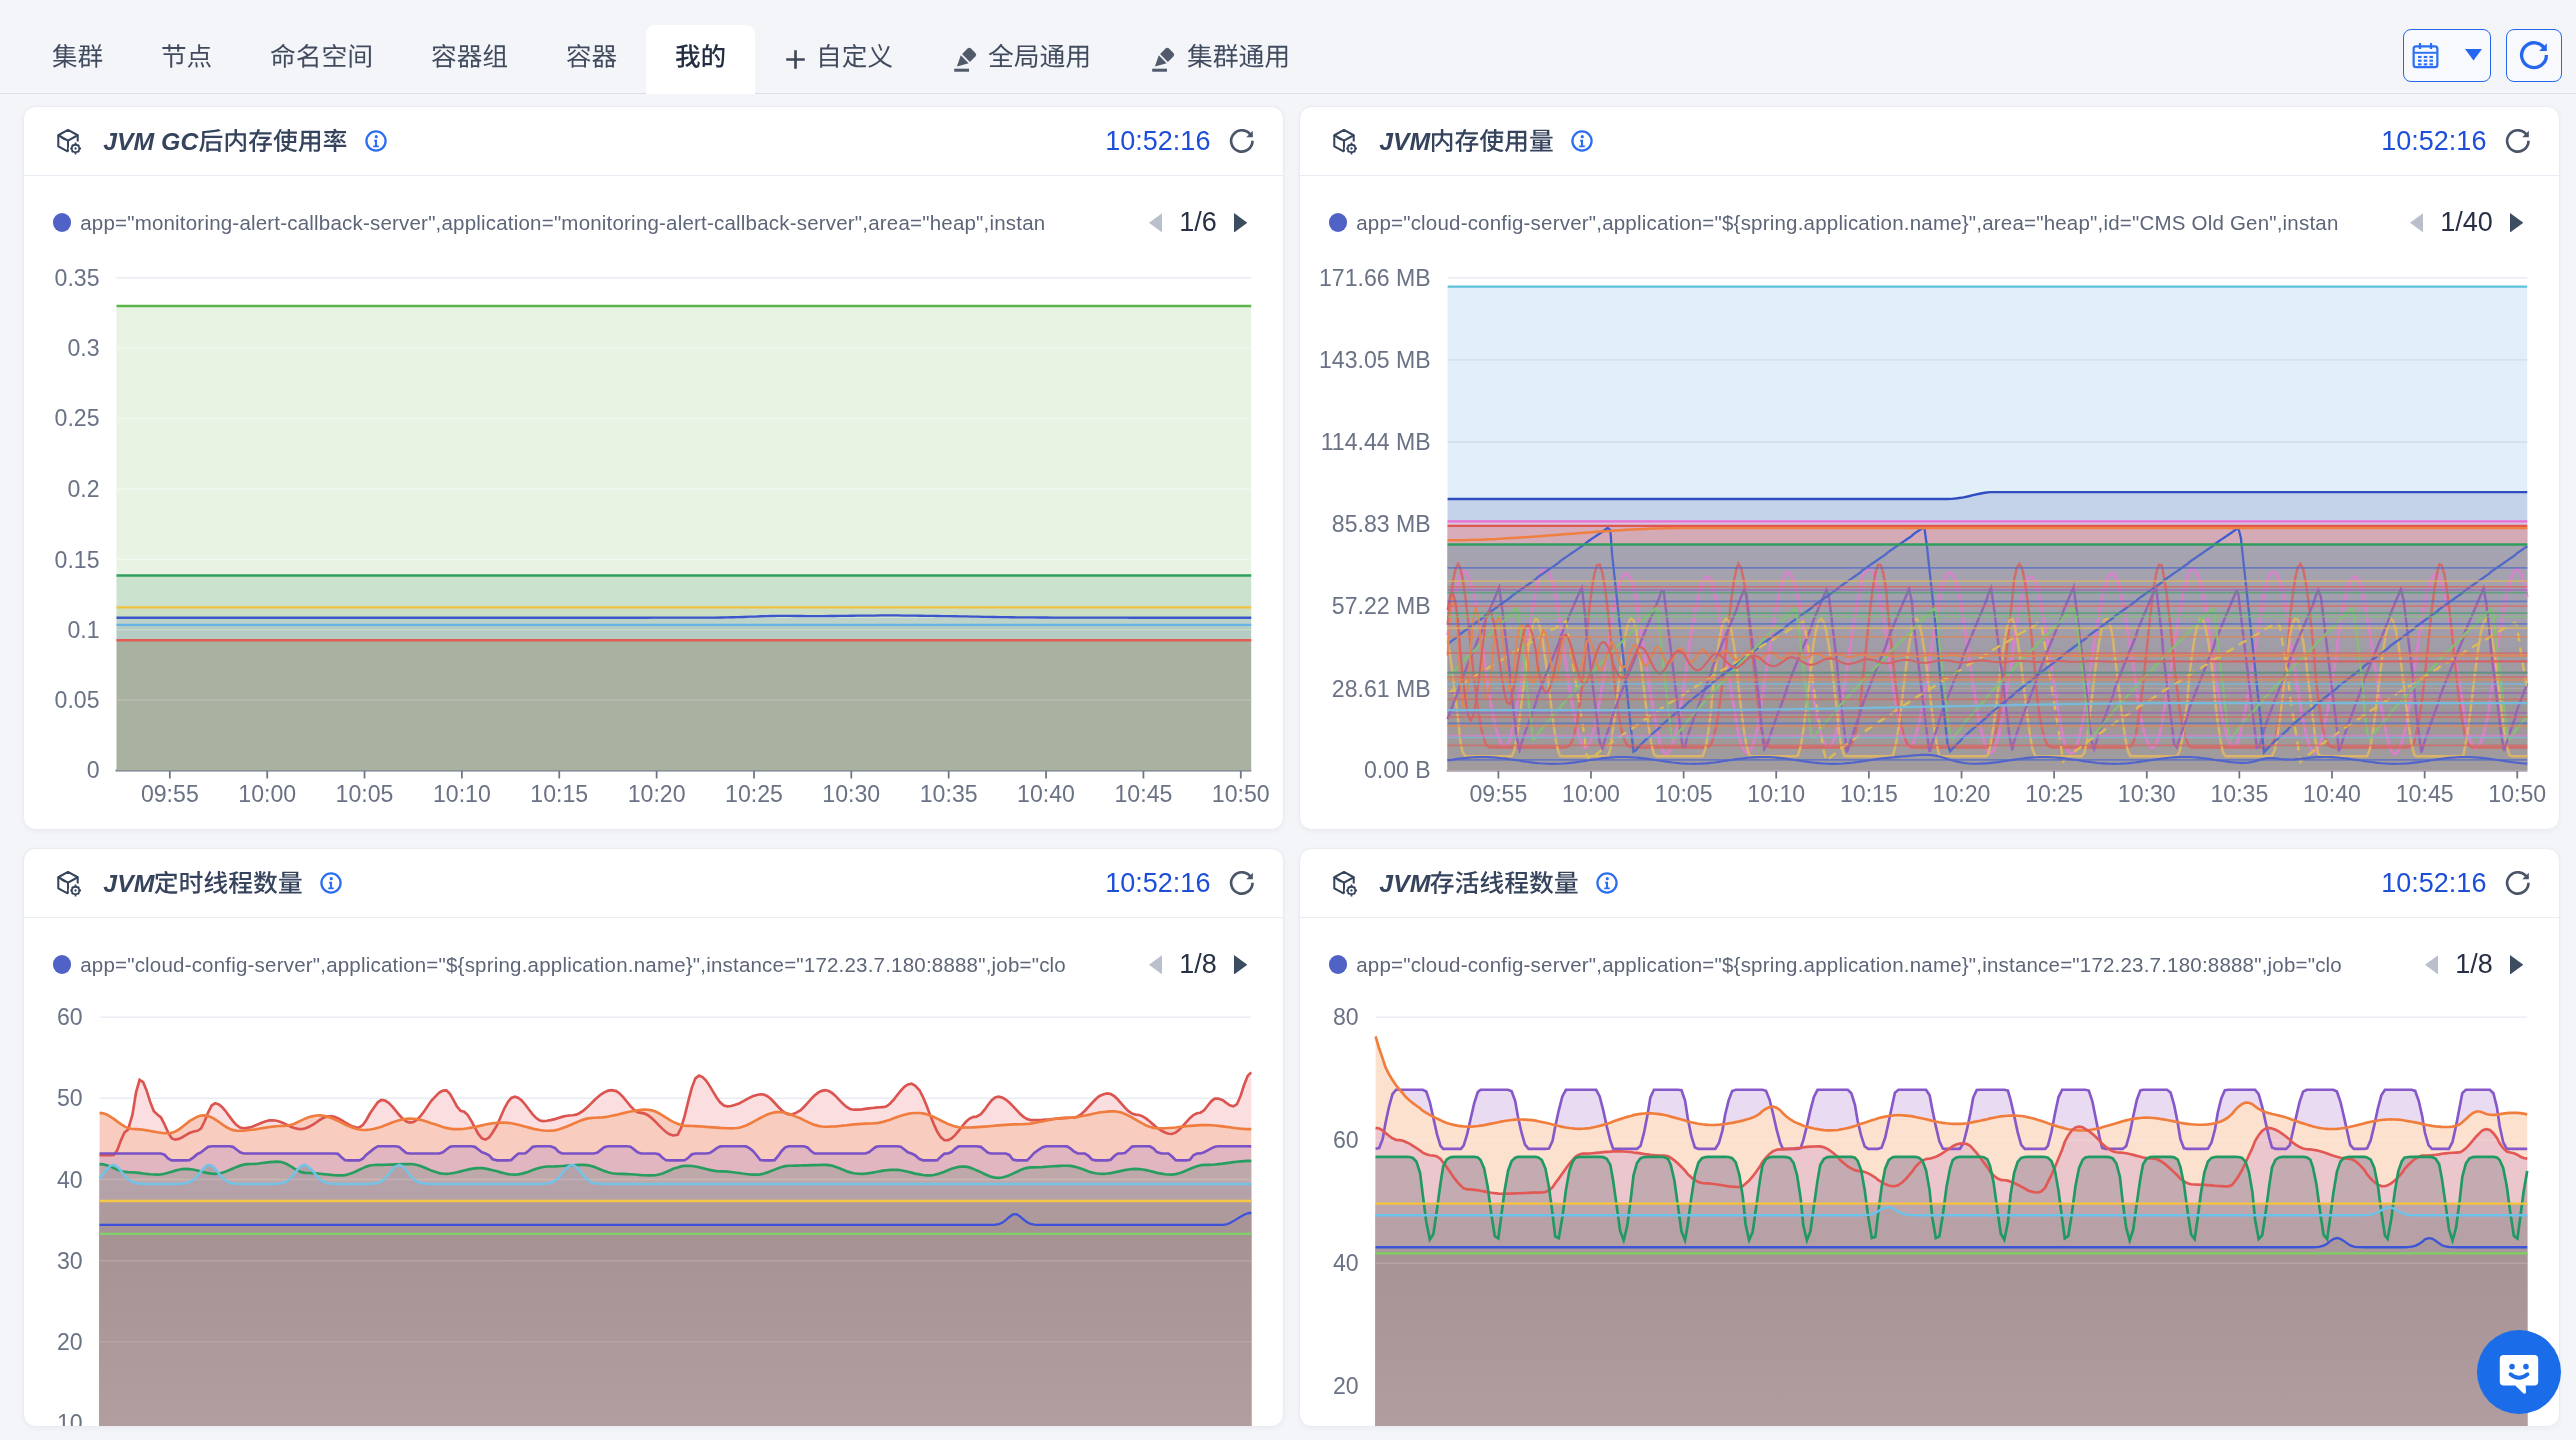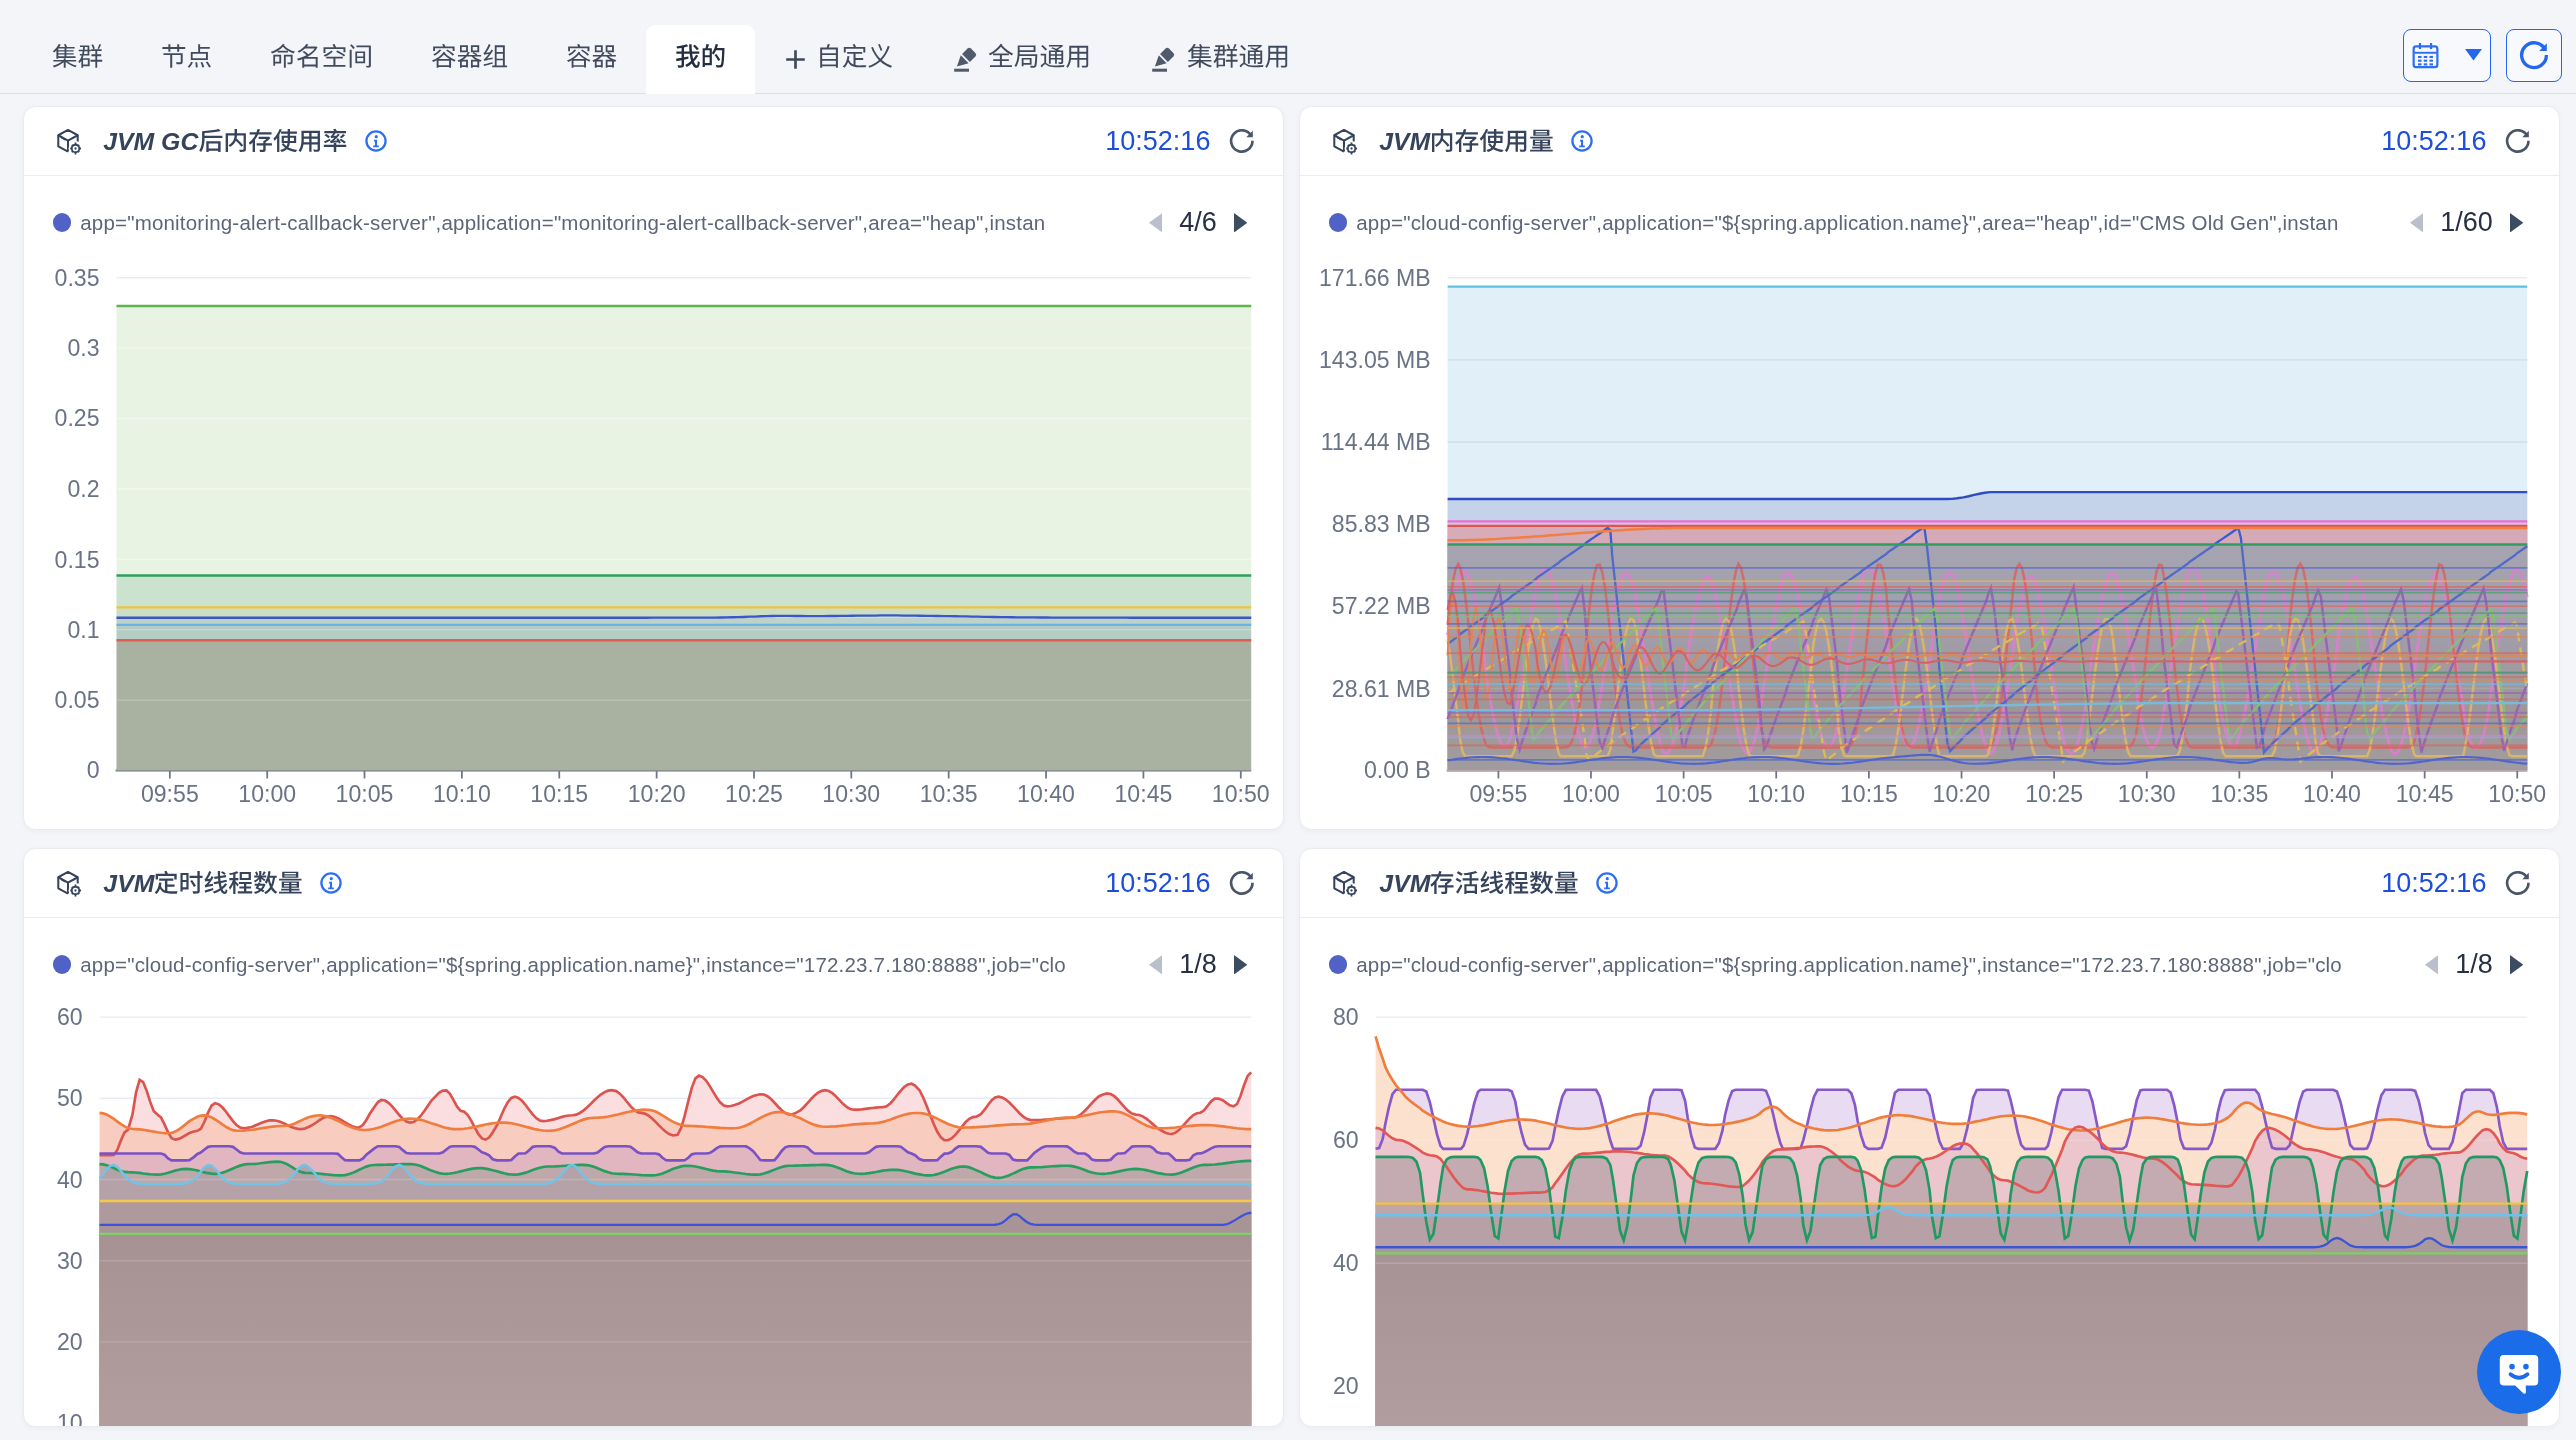--- a/index.html
+++ b/index.html
@@ -225,21 +225,21 @@
         </svg>
       </div>
 </div>
  <div class="plegend">
  <span class="ldot"></span>
       <div class="ltext">app="monitoring-alert-callback-server",application="monitoring-alert-callback-server",area="heap",instan</div>
  <div class="lpager">
         <svg width="13.3" height="19.6" viewBox="0 0 15 22">
           <polygon points="15,0 0,11.0 15,22" fill="#b9bfcb"></polygon>
         </svg>
-        <span class="lpage">4/6</span>
+        <span class="lpage">1/6</span>
         <svg width="13.3" height="19.6" viewBox="0 0 15 22">
           <polygon points="0,0 15,11.0 0,22" fill="#3c4c61"></polygon>
         </svg>
       </div>
 </div>
  <svg class="chart" width="1261" height="724" viewBox="0 0 1418 814">
       <line x1="104" y1="192.0" x2="1380" y2="192.0" stroke="#e7ebf3" stroke-width="1.6"></line>
       <line x1="104" y1="271.1" x2="1380" y2="271.1" stroke="#e7ebf3" stroke-width="1.6"></line>
       <line x1="104" y1="350.3" x2="1380" y2="350.3" stroke="#e7ebf3" stroke-width="1.6"></line>
       <line x1="104" y1="429.4" x2="1380" y2="429.4" stroke="#e7ebf3" stroke-width="1.6"></line>
@@ -341,21 +341,21 @@
         </svg>
       </div>
 </div>
  <div class="plegend">
  <span class="ldot"></span>
       <div class="ltext">app="cloud-config-server",application="${spring.application.name}",area="heap",id="CMS Old Gen",instan</div>
  <div class="lpager">
         <svg width="13.3" height="19.6" viewBox="0 0 15 22">
           <polygon points="15,0 0,11.0 15,22" fill="#b9bfcb"></polygon>
         </svg>
-        <span class="lpage">1/60</span>
+        <span class="lpage">1/40</span>
         <svg width="13.3" height="19.6" viewBox="0 0 15 22">
           <polygon points="0,0 15,11.0 0,22" fill="#3c4c61"></polygon>
         </svg>
       </div>
 </div>
  <svg class="chart" width="1261" height="724" viewBox="0 0 1418 814">
       <defs>
         <linearGradient id="busy2" x1="0" y1="496" x2="0" y2="746" gradientUnits="userSpaceOnUse">
           <stop offset="0" stop-color="#a9a7b4"></stop>
           <stop offset="0.38" stop-color="#a29fac"></stop>

